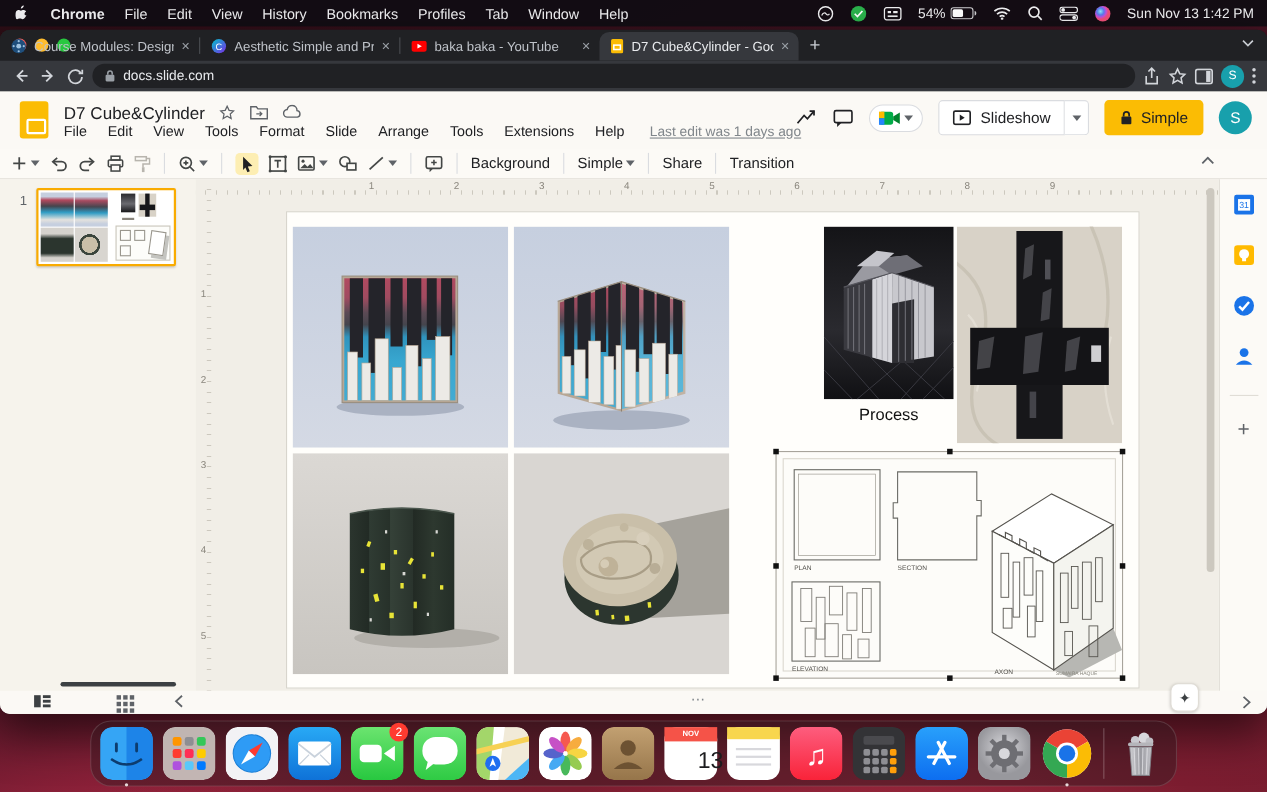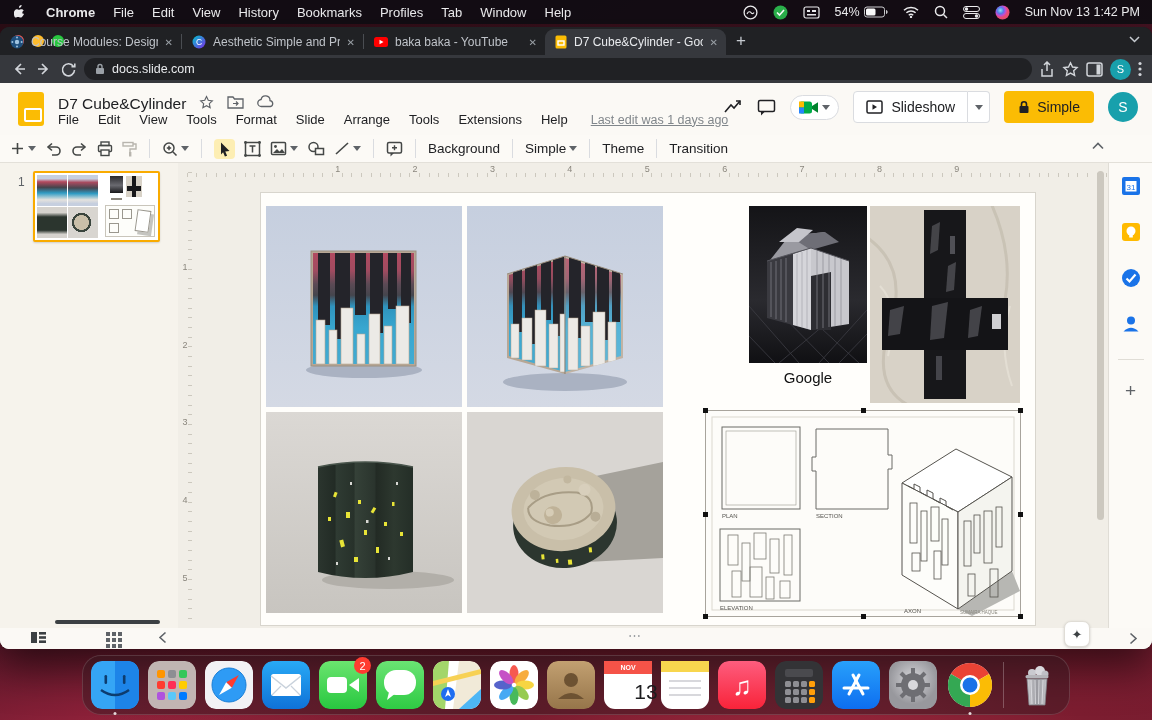--- a/index.html
+++ b/index.html
@@ -494,21 +494,21 @@
             </svg>
           </span>
         <span class="tsep"></span>
         <span class="tool">Background</span>
         <span class="tsep"></span>
         <span class="tool">
             <span>Simple</span>
             <span class="caret"></span>
           </span>
         <span class="tsep"></span>
-        <span class="tool">Theme</span>
+        <span class="tool">Share</span>
         <span class="tsep"></span>
         <span class="tool">Transition</span>
         <span class="collapse">
             <svg width="12" height="8" viewBox="0 0 12 8">
               <path d="M1 6.5 6 1.5l5 5" fill="none" stroke="#5f6368" stroke-width="1.6"></path>
             </svg>
           </span>
       </div>
 
       <div class="sbody">
@@ -768,21 +768,21 @@
               <g stroke="#8a8a92" stroke-width=".7">
                   <line x1="68" y1="45" x2="68" y2="123"></line>
                   <line x1="74" y1="47" x2="74" y2="122"></line>
                   <line x1="80" y1="49" x2="80" y2="121"></line>
                   <line x1="86" y1="51" x2="86" y2="120"></line>
                   <line x1="92" y1="53" x2="92" y2="119"></line>
                 </g>
               <polyline points="18,55 62,42 100,55" fill="none" stroke="#55555c"></polyline>
             </svg>
 
-            <div class="process">Google</div>
+            <div class="process">Process</div>
 
             <svg class="crossimg" width="150" height="197" viewBox="0 0 150 197">
               <rect width="150" height="197" fill="#d8d2c7"></rect>
               <g stroke="#c3bcae" stroke-width="3" opacity=".7">
                   <path d="M-5 30 Q40 60 20 120 T40 200" fill="none"></path>
                   <path d="M120 -5 Q150 60 128 120" fill="none"></path>
                 </g>
               <g stroke="#e6e1d7" stroke-width="2" opacity=".8">
                   <path d="M10 80 Q30 100 18 150" fill="none"></path>
                   <path d="M140 100 Q128 140 142 180" fill="none"></path>

